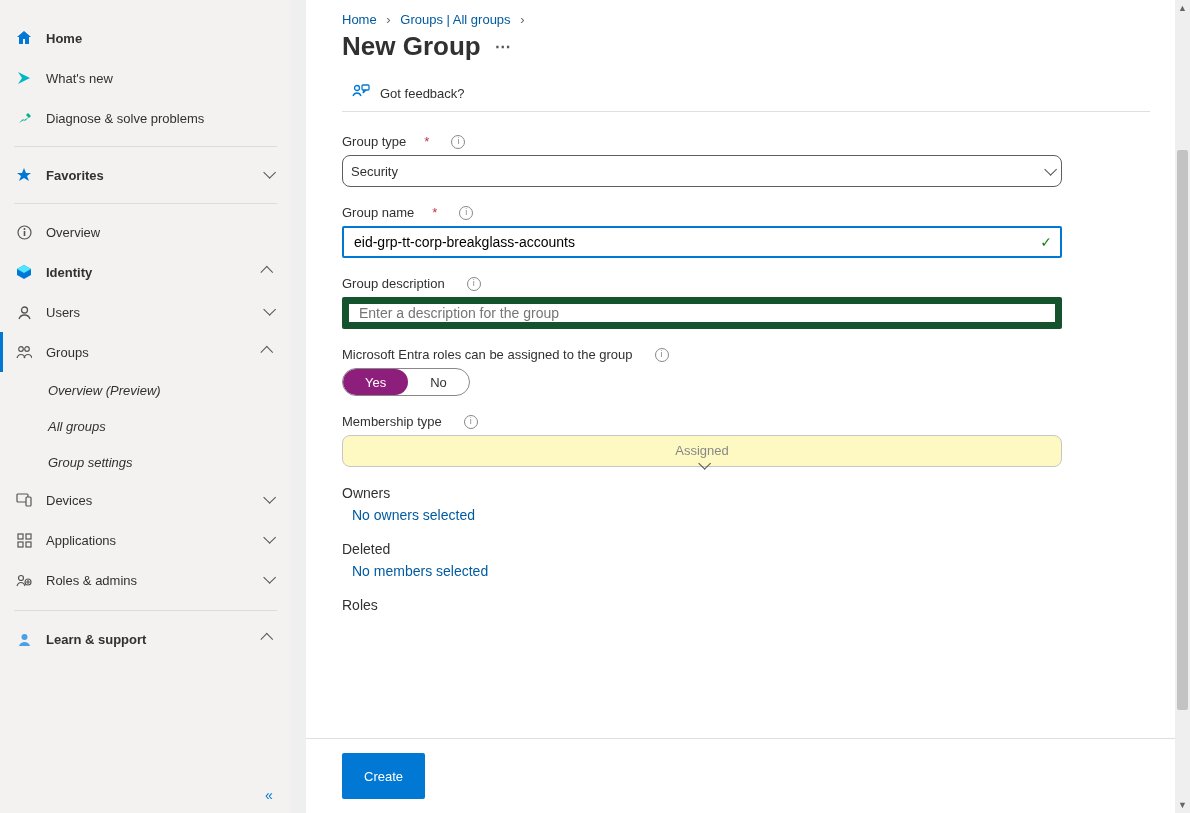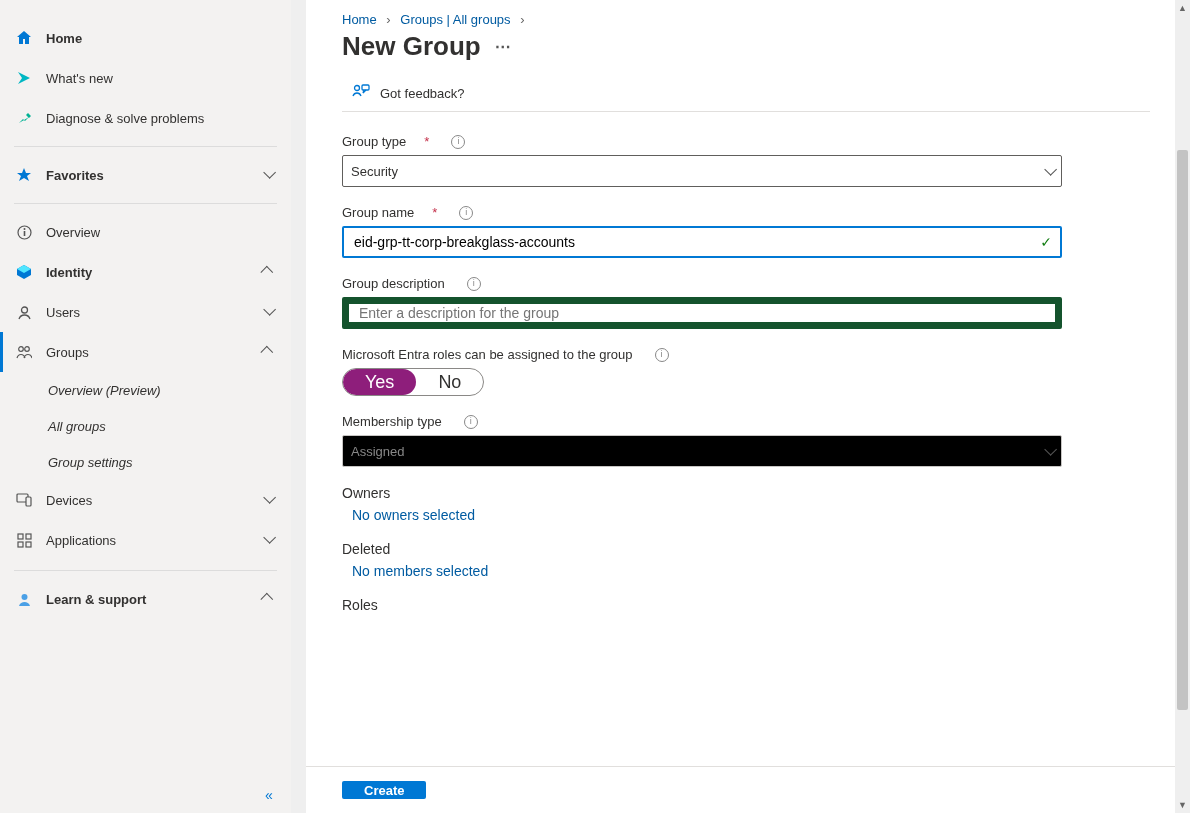--- a/index.html
+++ b/index.html
@@ -128,29 +128,29 @@
     margin-left:8px; width:14px;height:14px;
     border:1px solid #888; border-radius:50%;
     display:inline-flex;align-items:center;justify-content:center;
     font-size:9px;color:#888;line-height:1;
   }
   .field-row { margin-bottom: 18px; }
   .select-box {
     width: 720px;
     height:32px;
     border:1px solid #605e5c;
-    border-radius:2px;
+    border-radius:8px;
     display:flex;align-items:center;
     padding:7px 8px;
     justify-content:space-between;
     cursor:pointer;
     background:#fff;
   }
   .select-box.disabled {
-    background:#000000; color:#888; border-color:#c8c6c4; cursor:not-allowed;
+    background:#fef9c3; color:#888; border-color:#c8c6c4; cursor:not-allowed;flex-direction:column;
   }
   .input-box {
     width:720px;height:32px;
     border:7px solid #14532d;
     border-radius:2px;padding:0 8px;
     display:flex;align-items:center;
     background:#fff;
   }
   .input-box input {
     border:none;outline:none;flex:1;font:inherit;font-size:14px;
@@ -160,34 +160,34 @@
   .valid-icon { color:#107c10; font-size:14px;}
 
   .toggle-pill {
     display:inline-flex;
     border:1px solid #8a8886;
     border-radius:16px;
     overflow:hidden;
     height:28px;align-items:stretch;
   }
   .toggle-pill > div {
-    padding:0 22px;display:flex;align-items:center;cursor:pointer;font-size:18px;
+    padding:0 22px;display:flex;align-items:center;cursor:pointer;font-size:13px;
   }
   .toggle-pill .on { background:#8e1e7b; color:#fff; border-radius:14px;}
   
   .section-head { margin-top:4px; margin-bottom:6px; font-size:14px;}
   .link-line { color:#005ba1; cursor:pointer; padding-left:10px; margin-bottom:18px; font-size:14px;}
   
   .footer-bar {
     border-top:1px solid #e1dfdd;
     padding:14px 36px;
   }
   .primary-btn {
     background:#0078d4;color:#fff;border:none;
-    height:18px;padding:0 22px;font:inherit;font-weight:700;
+    height:46px;padding:0 22px;font:inherit;font-weight:400;
     border-radius:2px;cursor:pointer;
   }
   .chev-down::before{content:"";display:inline-block;width:8px;height:8px;border-right:1.5px solid #555;border-bottom:1.5px solid #555;transform:rotate(45deg) translateY(-3px);}
   .chev-up::before{content:"";display:inline-block;width:8px;height:8px;border-right:1.5px solid #555;border-bottom:1.5px solid #555;transform:rotate(-135deg) translateY(-1px);}
 </style>
 </head>
 <body>
 
 <nav class="sidebar">
 
@@ -304,20 +304,32 @@
           <rect x="1" y="1" width="5" height="5" fill="none" stroke="#555" stroke-width="1.2"></rect>
           <rect x="9" y="1" width="5" height="5" fill="none" stroke="#555" stroke-width="1.2"></rect>
           <rect x="1" y="9" width="5" height="5" fill="none" stroke="#555" stroke-width="1.2"></rect>
           <rect x="9" y="9" width="5" height="5" fill="none" stroke="#555" stroke-width="1.2"></rect>
         </svg>
     </span>
     <span class="label">Applications</span>
     <span class="chev chev-down"></span>
   </div>
 
+  <div class="nav-item">
+    <span class="icon">
+      <svg width="16" height="15" viewBox="0 0 16 15">
+          <circle cx="5" cy="5" r="2.5" fill="none" stroke="#555" stroke-width="1.2"></circle>
+          <path d="M1 13c.8-2.5 2.2-3.5 4-3.5s3.2 1 4 3.5" fill="none" stroke="#555" stroke-width="1.2"></path>
+          <circle cx="12" cy="9" r="3" fill="none" stroke="#555" stroke-width="1.2"></circle>
+          <path d="M12 7v4M10 9h4" stroke="#555" stroke-width="1.2"></path>
+        </svg>
+    </span>
+    <span class="label">Roles &amp; admins</span>
+    <span class="chev chev-down"></span>
+  </div>
 
   <div class="nav-divider" style="margin-top:10px"></div>
 
   <div class="nav-item nav-bold">
     <span class="icon">
       <svg width="15" height="15" viewBox="0 0 15 15">
           <circle cx="7.5" cy="5" r="3" fill="#4aa0e6"></circle>
           <path d="M2 14c1-3 3-4 5.5-4s4.5 1 5.5 4" fill="#4aa0e6"></path>
         </svg>
     </span>

